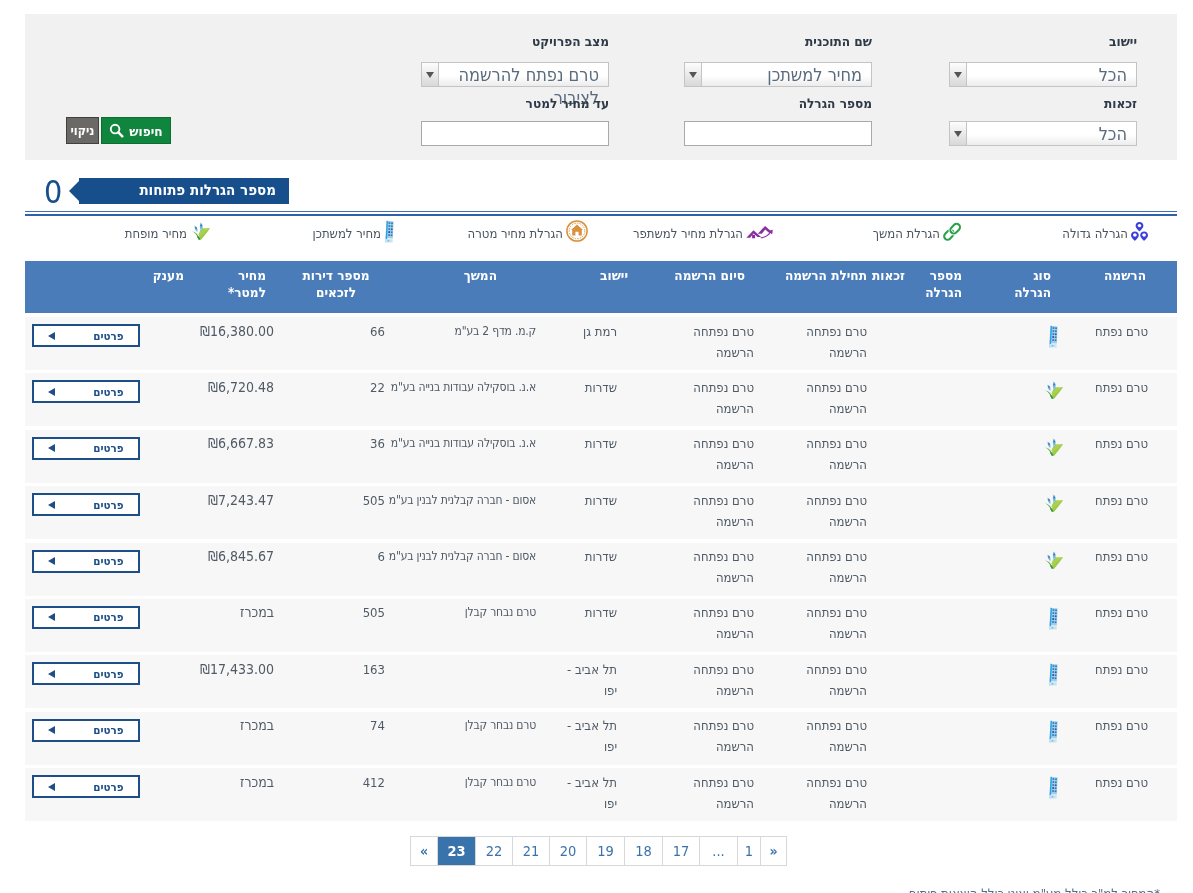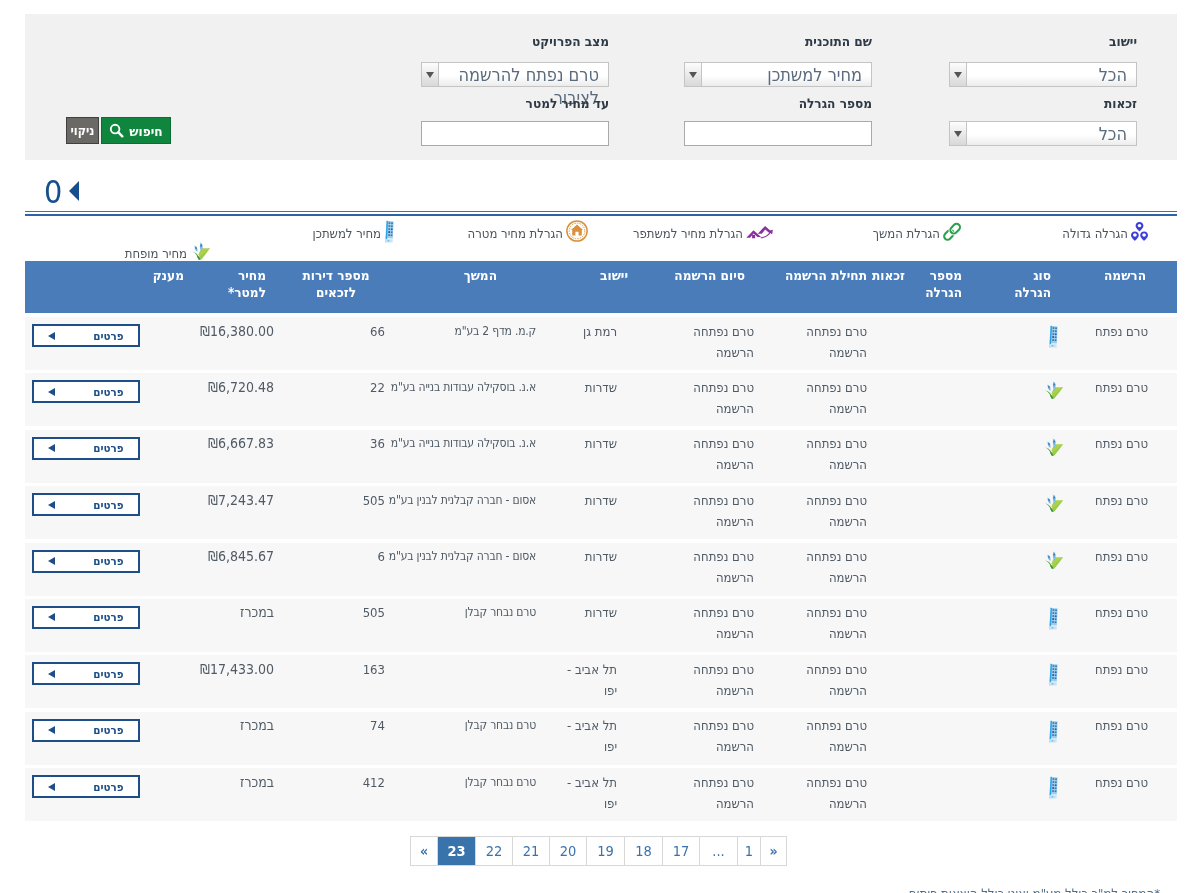--- a/index.html
+++ b/index.html
@@ -40,21 +40,21 @@
 
   
   .legend-item { position:absolute; top:220px; height:26px; display:flex; flex-direction:row; align-items:center; direction:rtl; }
   .legend-item .lg-label { font-size:13px; color:#4a545e; white-space:nowrap; }
   .legend-item .lg-icon { display:inline-block; margin-left:3px; }
   .legend-1 { right:45px; }
   .legend-2 { right:232px; }
   .legend-3 { right:419px; }
   .legend-4 { right:605px; }
   .legend-5 { right:799px; }
-  .legend-6 { right:982px;margin-top:20px; }
+  .legend-6 { right:982px; }
 
   
   #thead { position:absolute; left:25px; top:261px; width:1152px; height:52px; background:#4a7cba; }
   #thead .th { position:absolute; top:6px; color:#fff; font-size:13.5px; font-weight:bold; line-height:17px; text-align:right; }
   .th-1  { right:31px;  width:70px; white-space:nowrap; }
   .th-2  { right:126px; width:44px; }
   .th-3  { right:215px; width:46px; }
   .th-4  { right:272px; width:60px; white-space:nowrap; }
   .th-5  { right:310px; width:110px; white-space:nowrap; }
   .th-6  { right:432px; width:90px; white-space:nowrap; }
@@ -207,20 +207,23 @@
     <button id="search-btn">
       <span>חיפוש</span>
       <svg width="15" height="15">
           <use href="#sym-magnifier"></use>
         </svg>
     </button>
     <button id="clear-btn">ניקוי</button>
   </div>
 
 
+  <div id="banner-bar">
+    <span class="title">מספר הגרלות פתוחות</span>
+  </div>
   <div id="banner-arrow"></div>
   <div id="open-count">0</div>
 
   <div id="sep-double"></div>
 
   <div id="legend">
       <div class="legend-item legend-1">
     <span class="lg-icon"><svg width="17" height="19">
             <use href="#sym-pins"></use>
           </svg></span>

